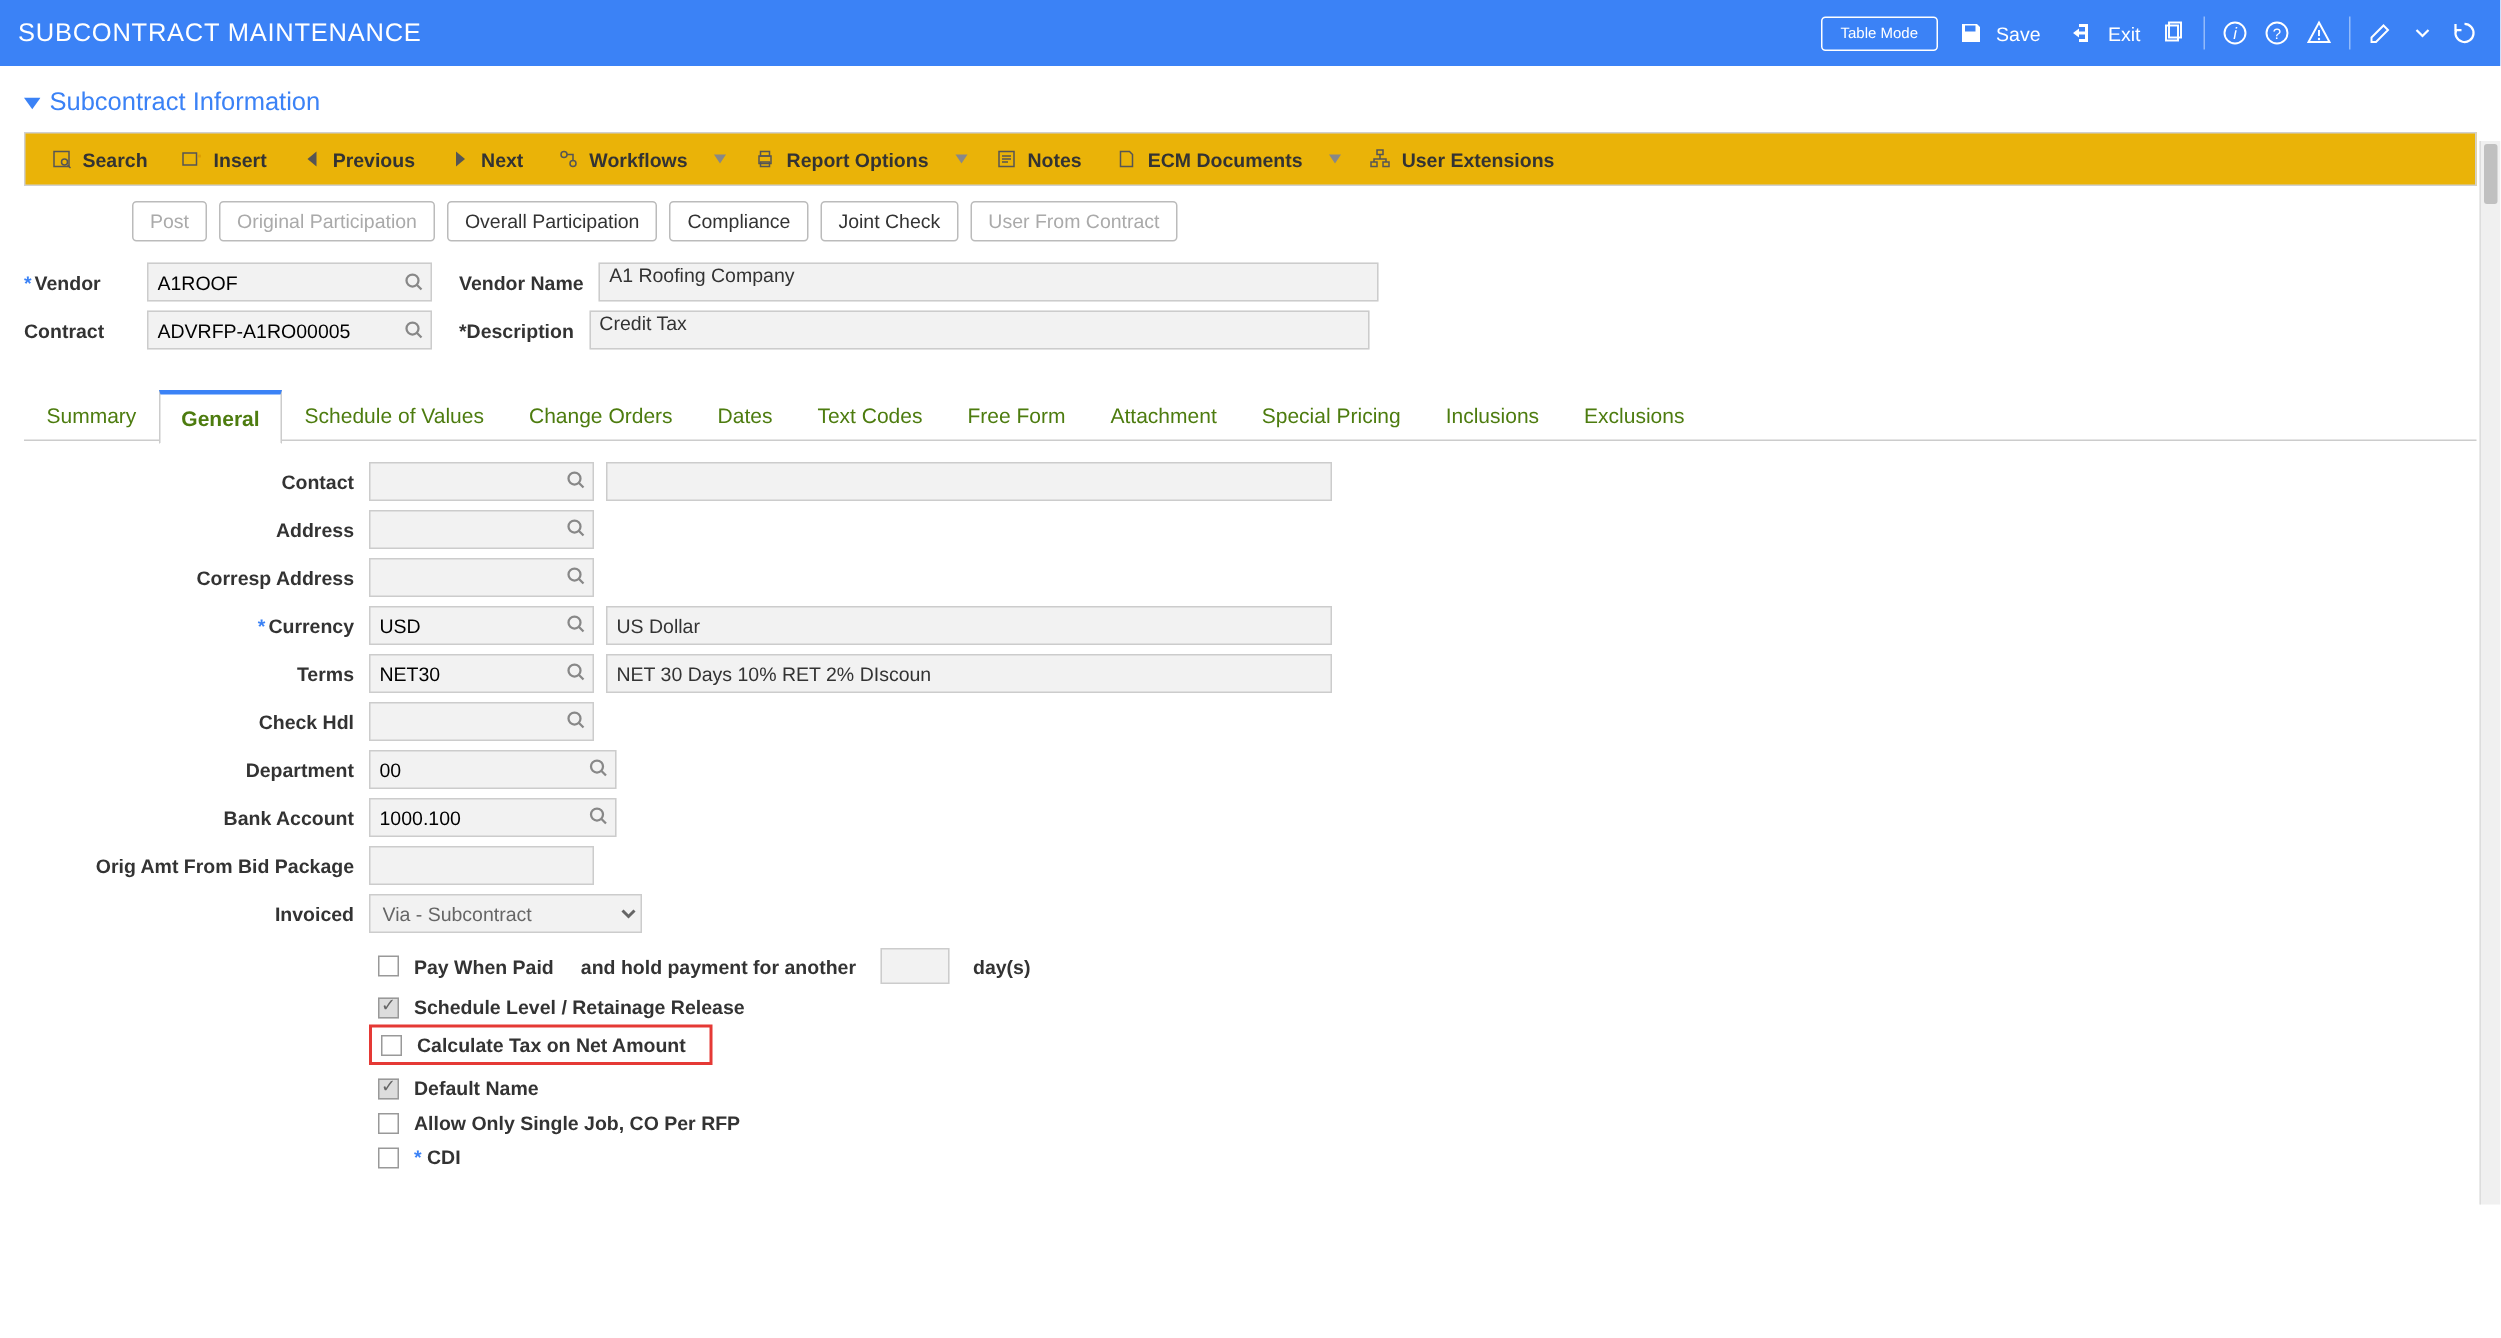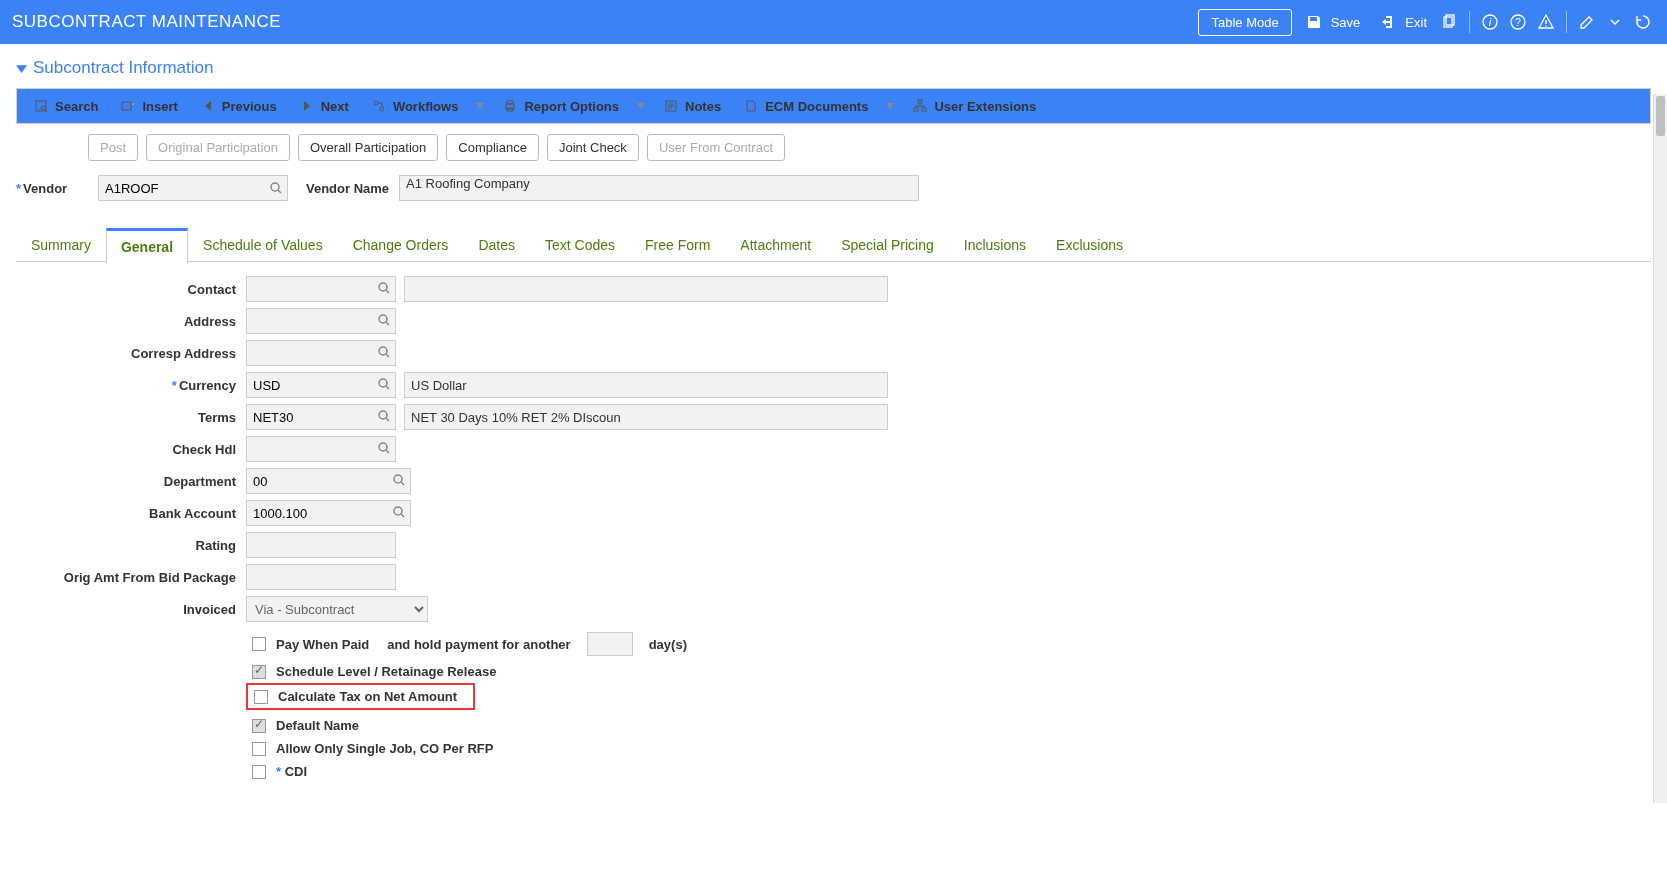--- a/index.html
+++ b/index.html
@@ -14,21 +14,21 @@
   justify-content: space-between;
 }
 .titlebar-left { font-size: 17px; letter-spacing: 0.5px; }
 .titlebar-right { display: flex; align-items: center; gap: 4px; }
 .tb-btn {
   border: 1px solid #fff;
   background: transparent;
   color: #fff;
   padding: 5px 12px;
   border-radius: 3px;
-  font-size: 13px;
+  font-size: 10px;
   cursor: pointer;
 }
 .tb-link {
   display: flex;
   align-items: center;
   gap: 5px;
   color: #fff;
   padding: 4px 6px;
   cursor: pointer;
   font-size: 13px;
@@ -46,21 +46,21 @@
 .content { padding: 8px 16px 24px 16px; position: relative; }
 .section-header {
   color: #3b82f6;
   font-size: 17px;
   padding: 6px 0 10px 0;
   display: flex;
   align-items: center;
   gap: 6px;
 }
 .toolbar {
-  background: #3b82f6;
+  background: #eab308;
   border: 1px solid #d0d0d0;
   display: flex;
   align-items: center;
   height: 36px;
   padding: 0 6px;
   gap: 2px;
 }
 .tool-item {
   display: flex;
   align-items: center;
@@ -383,20 +383,36 @@
               <circle cx="6" cy="6" r="4" fill="none" stroke="#888" stroke-width="1.5"></circle>
               <line x1="9" y1="9" x2="12" y2="12" stroke="#888" stroke-width="1.5"></line>
             </svg>
           </span>
       </div>
       <div class="mid-label">Vendor Name</div>
       <div class="plain-field wide">
           <span>A1 Roofing Company</span>
         </div>
     </div>
+    <div class="form-row">
+      <div class="form-label"><span>Contract</span></div>
+      <div class="lookup">
+        <input value="ADVRFP-A1RO00005" style="">
+        <span class="mag">
+            <svg width="14" height="14" viewBox="0 0 14 14">
+              <circle cx="6" cy="6" r="4" fill="none" stroke="#888" stroke-width="1.5"></circle>
+              <line x1="9" y1="9" x2="12" y2="12" stroke="#888" stroke-width="1.5"></line>
+            </svg>
+          </span>
+      </div>
+      <div class="mid-label"><span class="req">*</span><span>Description</span></div>
+      <div class="plain-field wide">
+          <span>Credit Tax</span>
+        </div>
+    </div>
   </div>
 
   <div class="tabs">
     <div class="tab">Summary</div>
     <div class="tab active">General</div>
     <div class="tab">Schedule of Values</div>
     <div class="tab">Change Orders</div>
     <div class="tab">Dates</div>
     <div class="tab">Text Codes</div>
     <div class="tab">Free Form</div>
@@ -514,24 +530,20 @@
         <input style="width: 165px;" value="1000.100">
         <span class="mag">
             <svg width="14" height="14" viewBox="0 0 14 14">
               <circle cx="6" cy="6" r="4" fill="none" stroke="#888" stroke-width="1.5"></circle>
               <line x1="9" y1="9" x2="12" y2="12" stroke="#888" stroke-width="1.5"></line>
             </svg>
           </span>
       </div>
     </div>
 
-    <div class="gf-row">
-      <div class="gf-label">Rating</div>
-      <input class="gf-num" value="" style="">
-    </div>
 
     <div class="gf-row">
       <div class="gf-label">Orig Amt From Bid Package</div>
       <input class="gf-num" value="" style="">
     </div>
 
     <div class="gf-row">
       <div class="gf-label">Invoiced</div>
       <select class="gf-sel">
         <option>Via - Subcontract</option>

